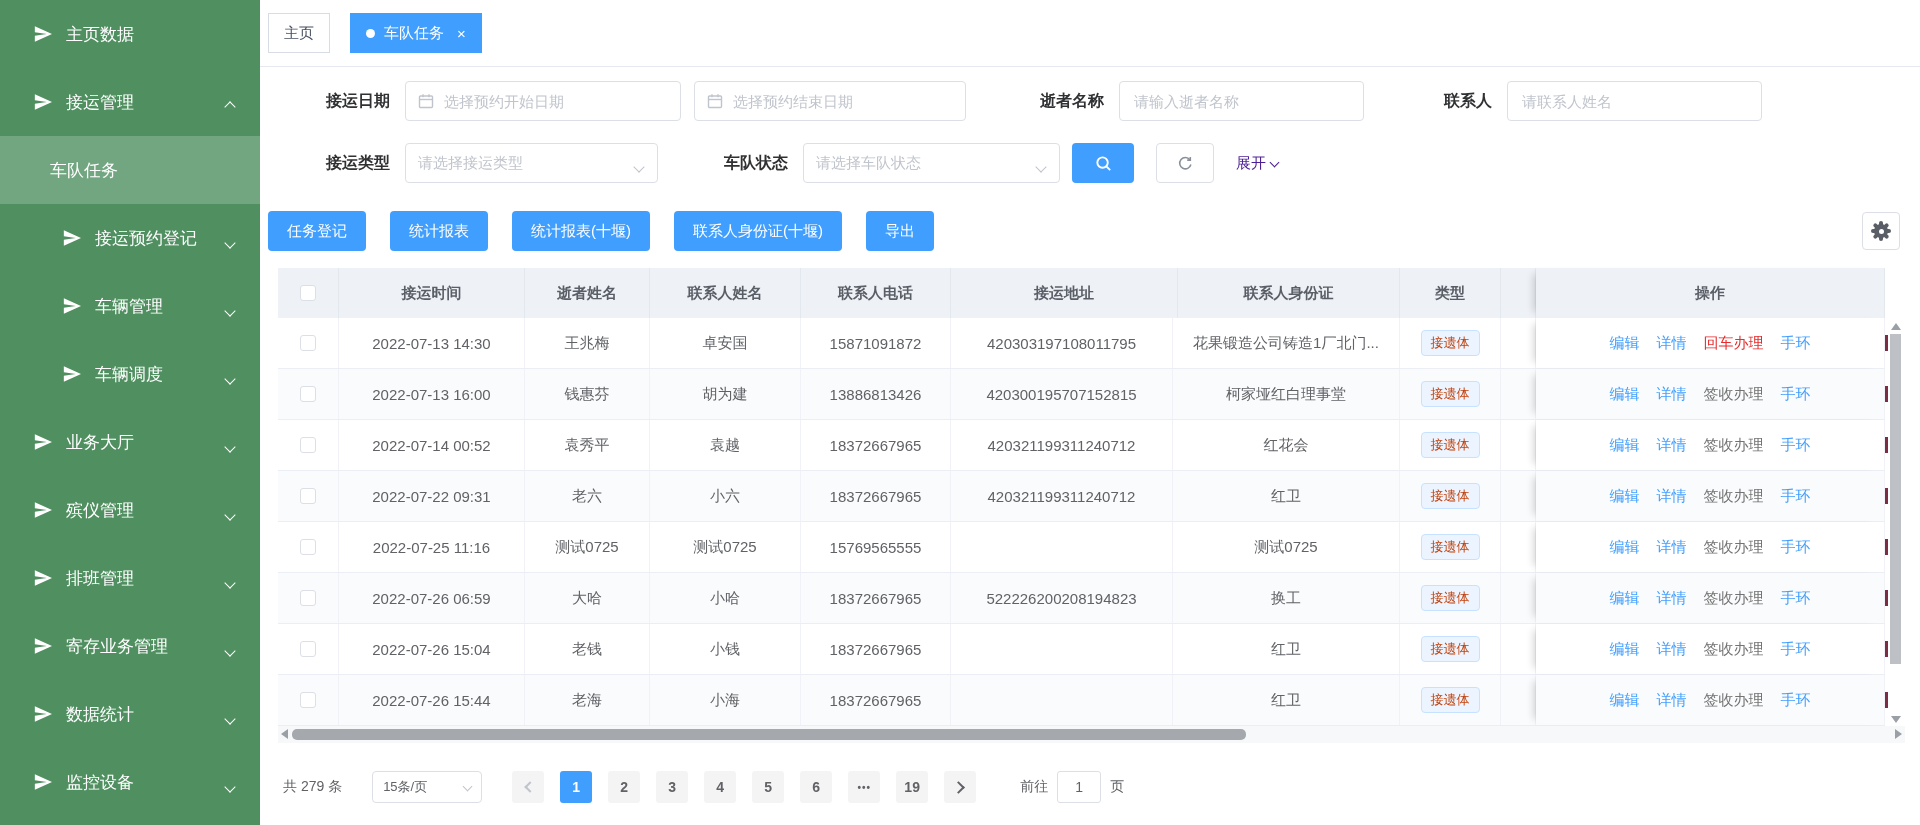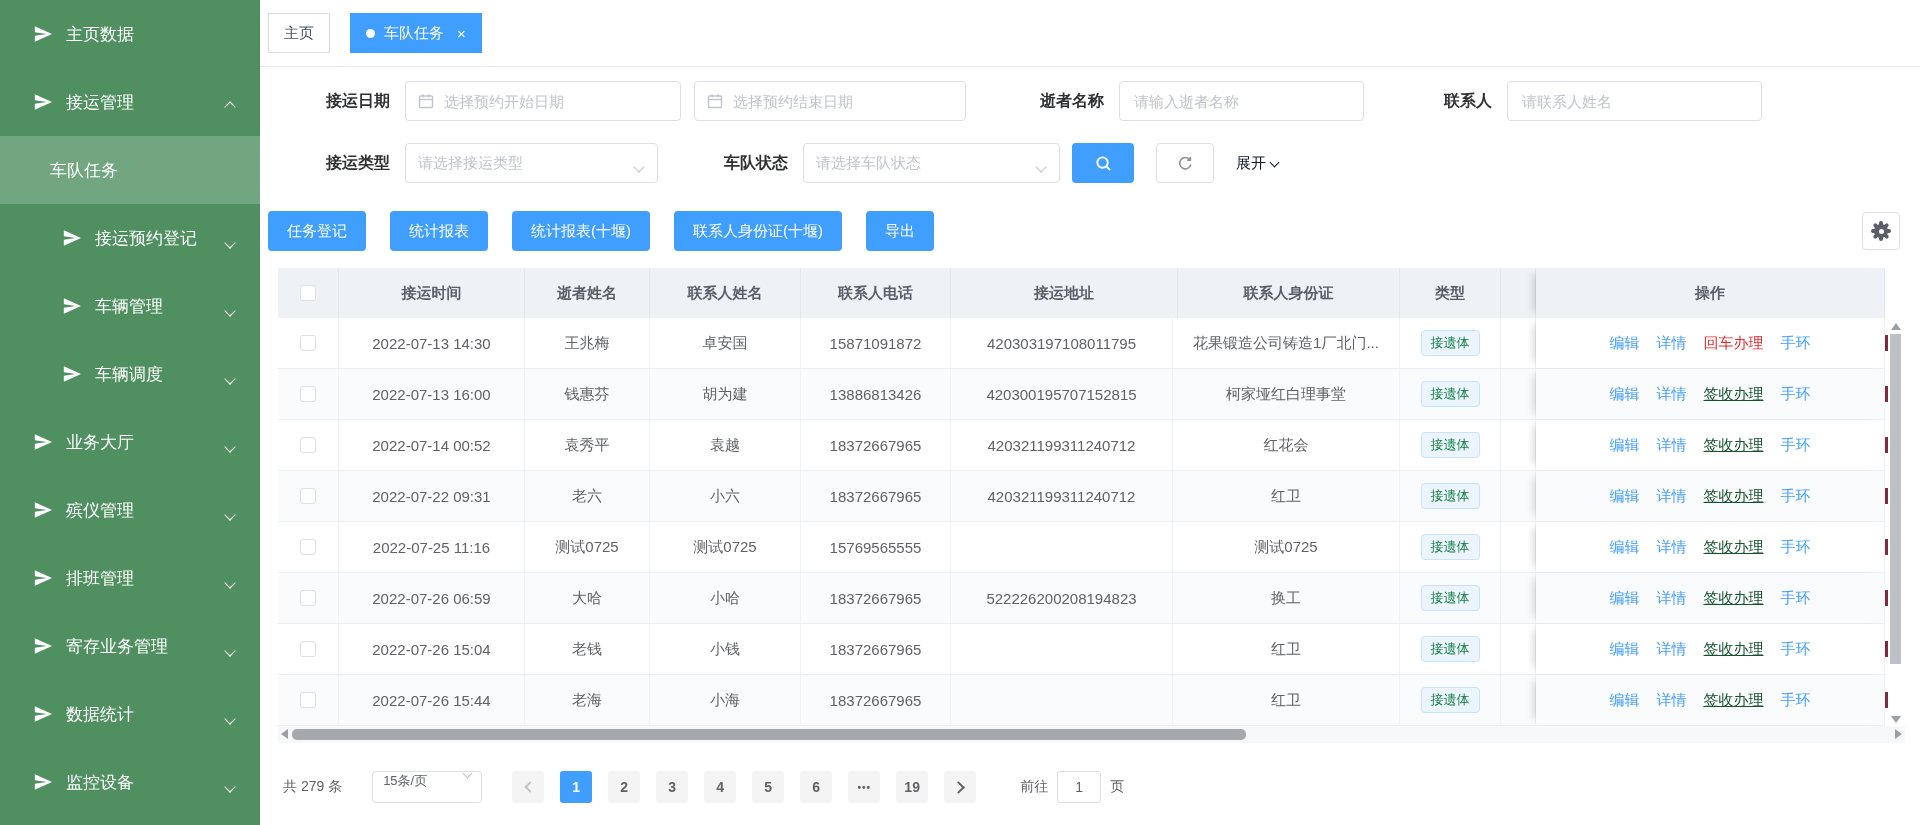--- a/index.html
+++ b/index.html
@@ -46,21 +46,21 @@
   .ph { color:#c0c4cc; font-size:15px; white-space:nowrap; }
   .w-date1 { width:276px; } .w-date2 { width:272px; margin-left:13px; }
   .w-dec { width:245px; } .w-con { width:255px; }
   .w-sel1 { width:253px; } .w-sel2 { width:257px; }
   .sel-arrow { position:absolute; right:14px; top:50%; margin-top:-6px; color:#c0c4cc; }
   .sel-arrow .chev { width:8px; height:8px; border-width:1.6px; }
   .search-btn { margin-left:12px; width:62px; height:40px; background:#409eff; border:none;
     border-radius:4px; display:flex; align-items:center; justify-content:center; cursor:pointer; }
   .refresh-btn { margin-left:22px; width:58px; height:40px; background:#fff; border:1px solid #dcdfe6;
     border-radius:4px; display:flex; align-items:center; justify-content:center; cursor:pointer; }
-  .expand-link { margin-left:22px; color:#0f172a; font-size:15px; display:flex; align-items:center;
+  .expand-link { margin-left:22px; color:#4c1d95; font-size:15px; display:flex; align-items:center;
     gap:5px; cursor:pointer; }
   .expand-link .chev { width:7px; height:7px; border-width:1.6px; margin-top:-2px; }
 
   
   .toolbar { display:flex; align-items:center; margin:28px 20px 0 8px; gap:24px; }
   .tool-btn { height:40px; background:#409eff; color:#fff; border:none; border-radius:4px;
     font-size:15px; padding:0 19px; cursor:pointer; font-family:inherit; }
   .gear-btn { margin-left:auto; width:38px; height:38px; border:1px solid #dcdfe6; border-radius:4px;
     background:#fff; display:flex; align-items:center; justify-content:center; cursor:pointer; }
   .gear { position:relative; width:20px; height:20px; }
@@ -77,25 +77,25 @@
     position:relative; width:1607px; }
   .t-row.stripe { background:#fafbfc; }
   .t-cell { display:flex; align-items:center; justify-content:center; font-size:15px; color:#606266;
     border-right:1px solid #f0f2f7; overflow:hidden; white-space:nowrap; }
   .c0{width:61px;} .c1{width:186px;} .c2{width:125px;} .c3{width:151px;} .c4{width:150px;}
   .c5{width:222px;} .c6{width:227px; padding:0 8px;} .c7{width:101px;} .c8{width:35px;}
   .c9{width:349px; box-shadow:-8px 0 8px -6px rgba(0,0,0,0.18); gap:17px;}
   .cgut{width:20px; background:#fff; border-right:none;}
   .chkbox { appearance:none; -webkit-appearance:none; width:16px; height:16px;
     border:1px solid #dcdfe6; border-radius:3px; background:#fff; margin:0; cursor:pointer; }
-  .tag { display:inline-block; padding:4px 9px; font-size:13px; color:#15803d; background:#ecf5ff;
+  .tag { display:inline-block; padding:4px 9px; font-size:13px; color:#c2410c; background:#ecf5ff;
     border:1px solid #c6e2ff; border-radius:4px; line-height:1.2; }
   .lnk { color:#409eff; cursor:pointer; font-size:15px; white-space:nowrap; }
   .lnk-danger { color:#e62c2c; }
-  .lnk-purple { color:#14532d;text-decoration:underline; }
+  .lnk-purple { color:#737373; }
   .sliver { position:absolute; right:-3px; top:17px; width:3px; height:16px; background:#7b2d44; }
 
   
   .vscroll { position:absolute; top:50px; left:1610px; width:16px; height:408px; background:#fff; z-index:5; }
   .v-up, .v-down { position:absolute; left:3px; width:0; height:0; border-left:5px solid transparent;
     border-right:5px solid transparent; }
   .v-up { top:5px; border-bottom:7px solid #9aa0a6; }
   .v-down { bottom:3px; border-top:7px solid #9aa0a6; }
   .v-thumb { position:absolute; top:16px; left:2px; width:11px; height:330px; background:#bdc1c6; }
 
@@ -104,21 +104,21 @@
   .h-left, .h-right { position:absolute; top:3px; width:0; height:0; border-top:5px solid transparent;
     border-bottom:5px solid transparent; }
   .h-left { left:3px; border-right:7px solid #9aa0a6; }
   .h-right { right:3px; border-left:7px solid #9aa0a6; }
   .h-thumb { position:absolute; left:14px; top:3px; width:954px; height:11px; background:#a5a9ad; border-radius:5px; }
 
   
   .pager { display:flex; align-items:center; margin:28px 0 0 23px; font-size:14px; color:#606266; }
   .pg-total { font-size:14px; }
   .pg-size { width:110px; height:32px; border:1px solid #dcdfe6; border-radius:4px; margin-left:30px;
-    display:flex; align-items:flex-start; justify-content:space-between; padding:0 10px; font-size:13px;
+    display:flex; align-items:center; justify-content:space-between; padding:0 10px; font-size:13px;
     color:#606266; cursor:pointer; position:relative; }
   .pg-size .chev { width:7px; height:7px; border-width:1.5px; color:#c0c4cc; margin-top:-2px; }
   .pg-btn { min-width:32px; height:32px; border-radius:3px; background:#f4f4f5; color:#606266;
     display:flex; align-items:center; justify-content:center; font-weight:600; font-size:14px;
     margin-left:16px; cursor:pointer; padding:0 4px; }
   .pg-btn.active { background:#409eff; color:#fff; }
   .pg-btn.more { font-size:10px; letter-spacing:1px; }
   .pg-nav { margin-left:30px; }
   .pg-nav .chev { width:8px; height:8px; border-width:2px; }
   .pg-prev { color:#c0c4cc; } .pg-next { color:#606266; margin-left:16px; }

